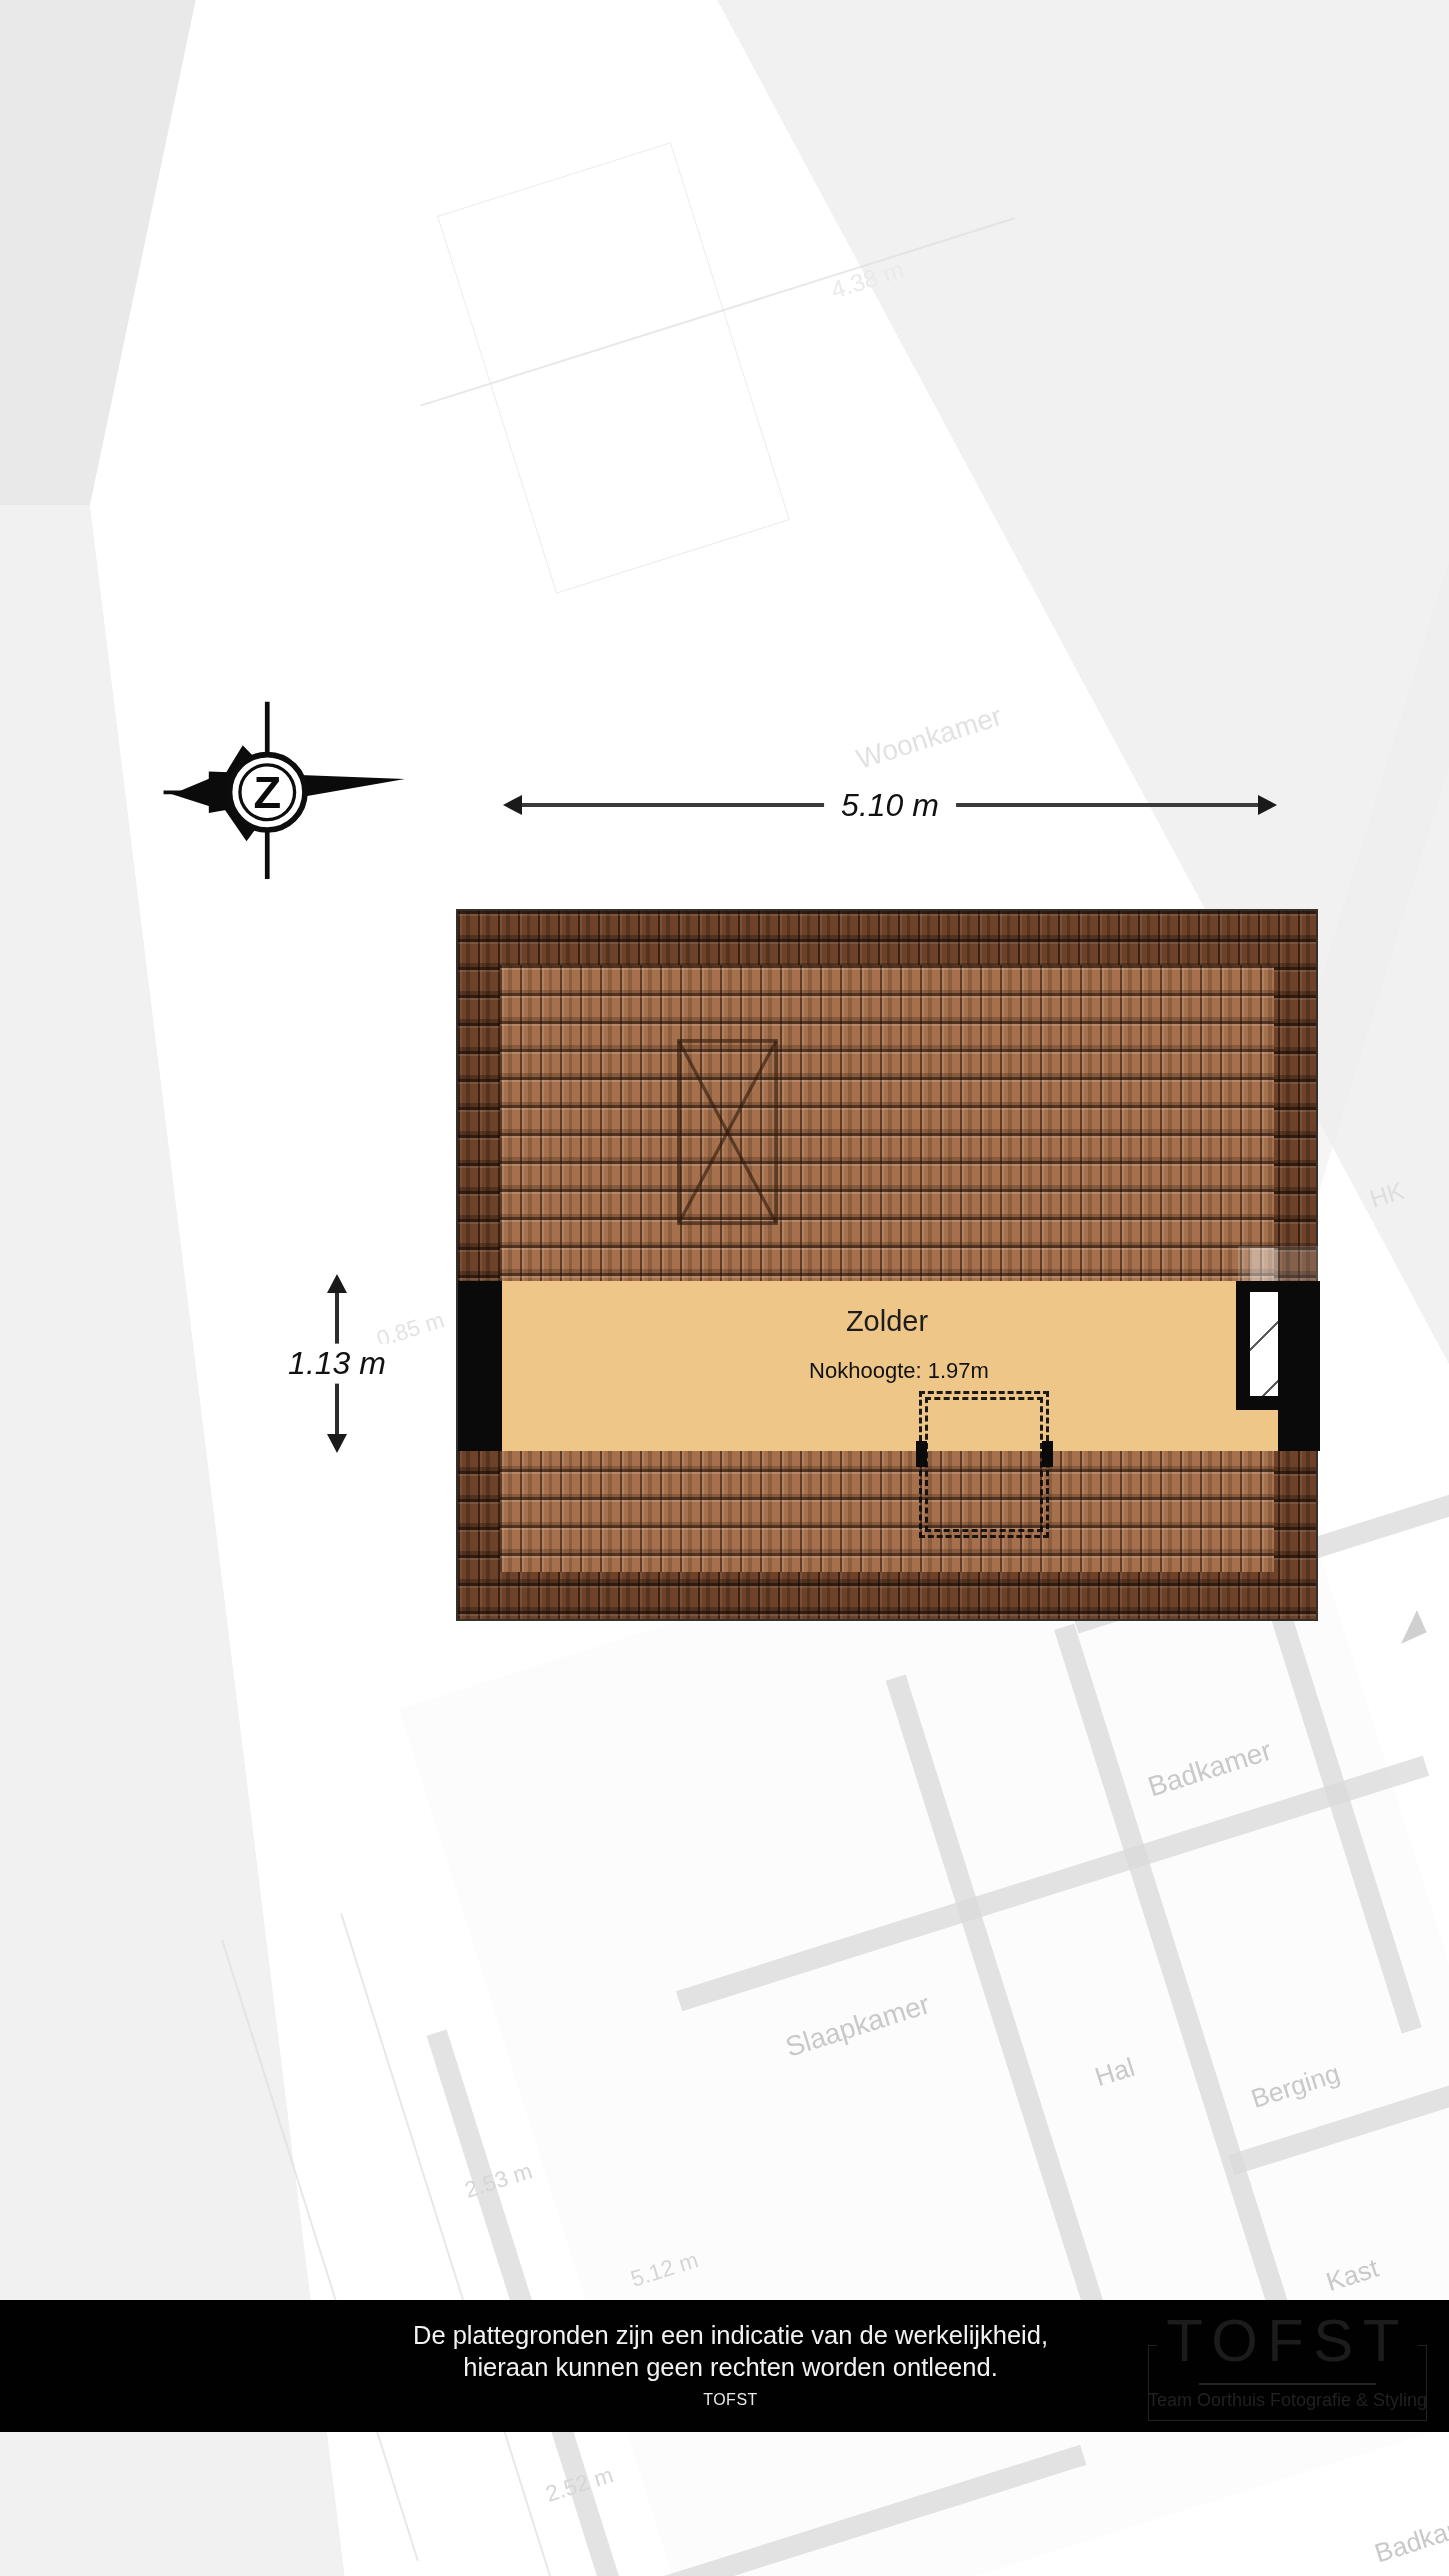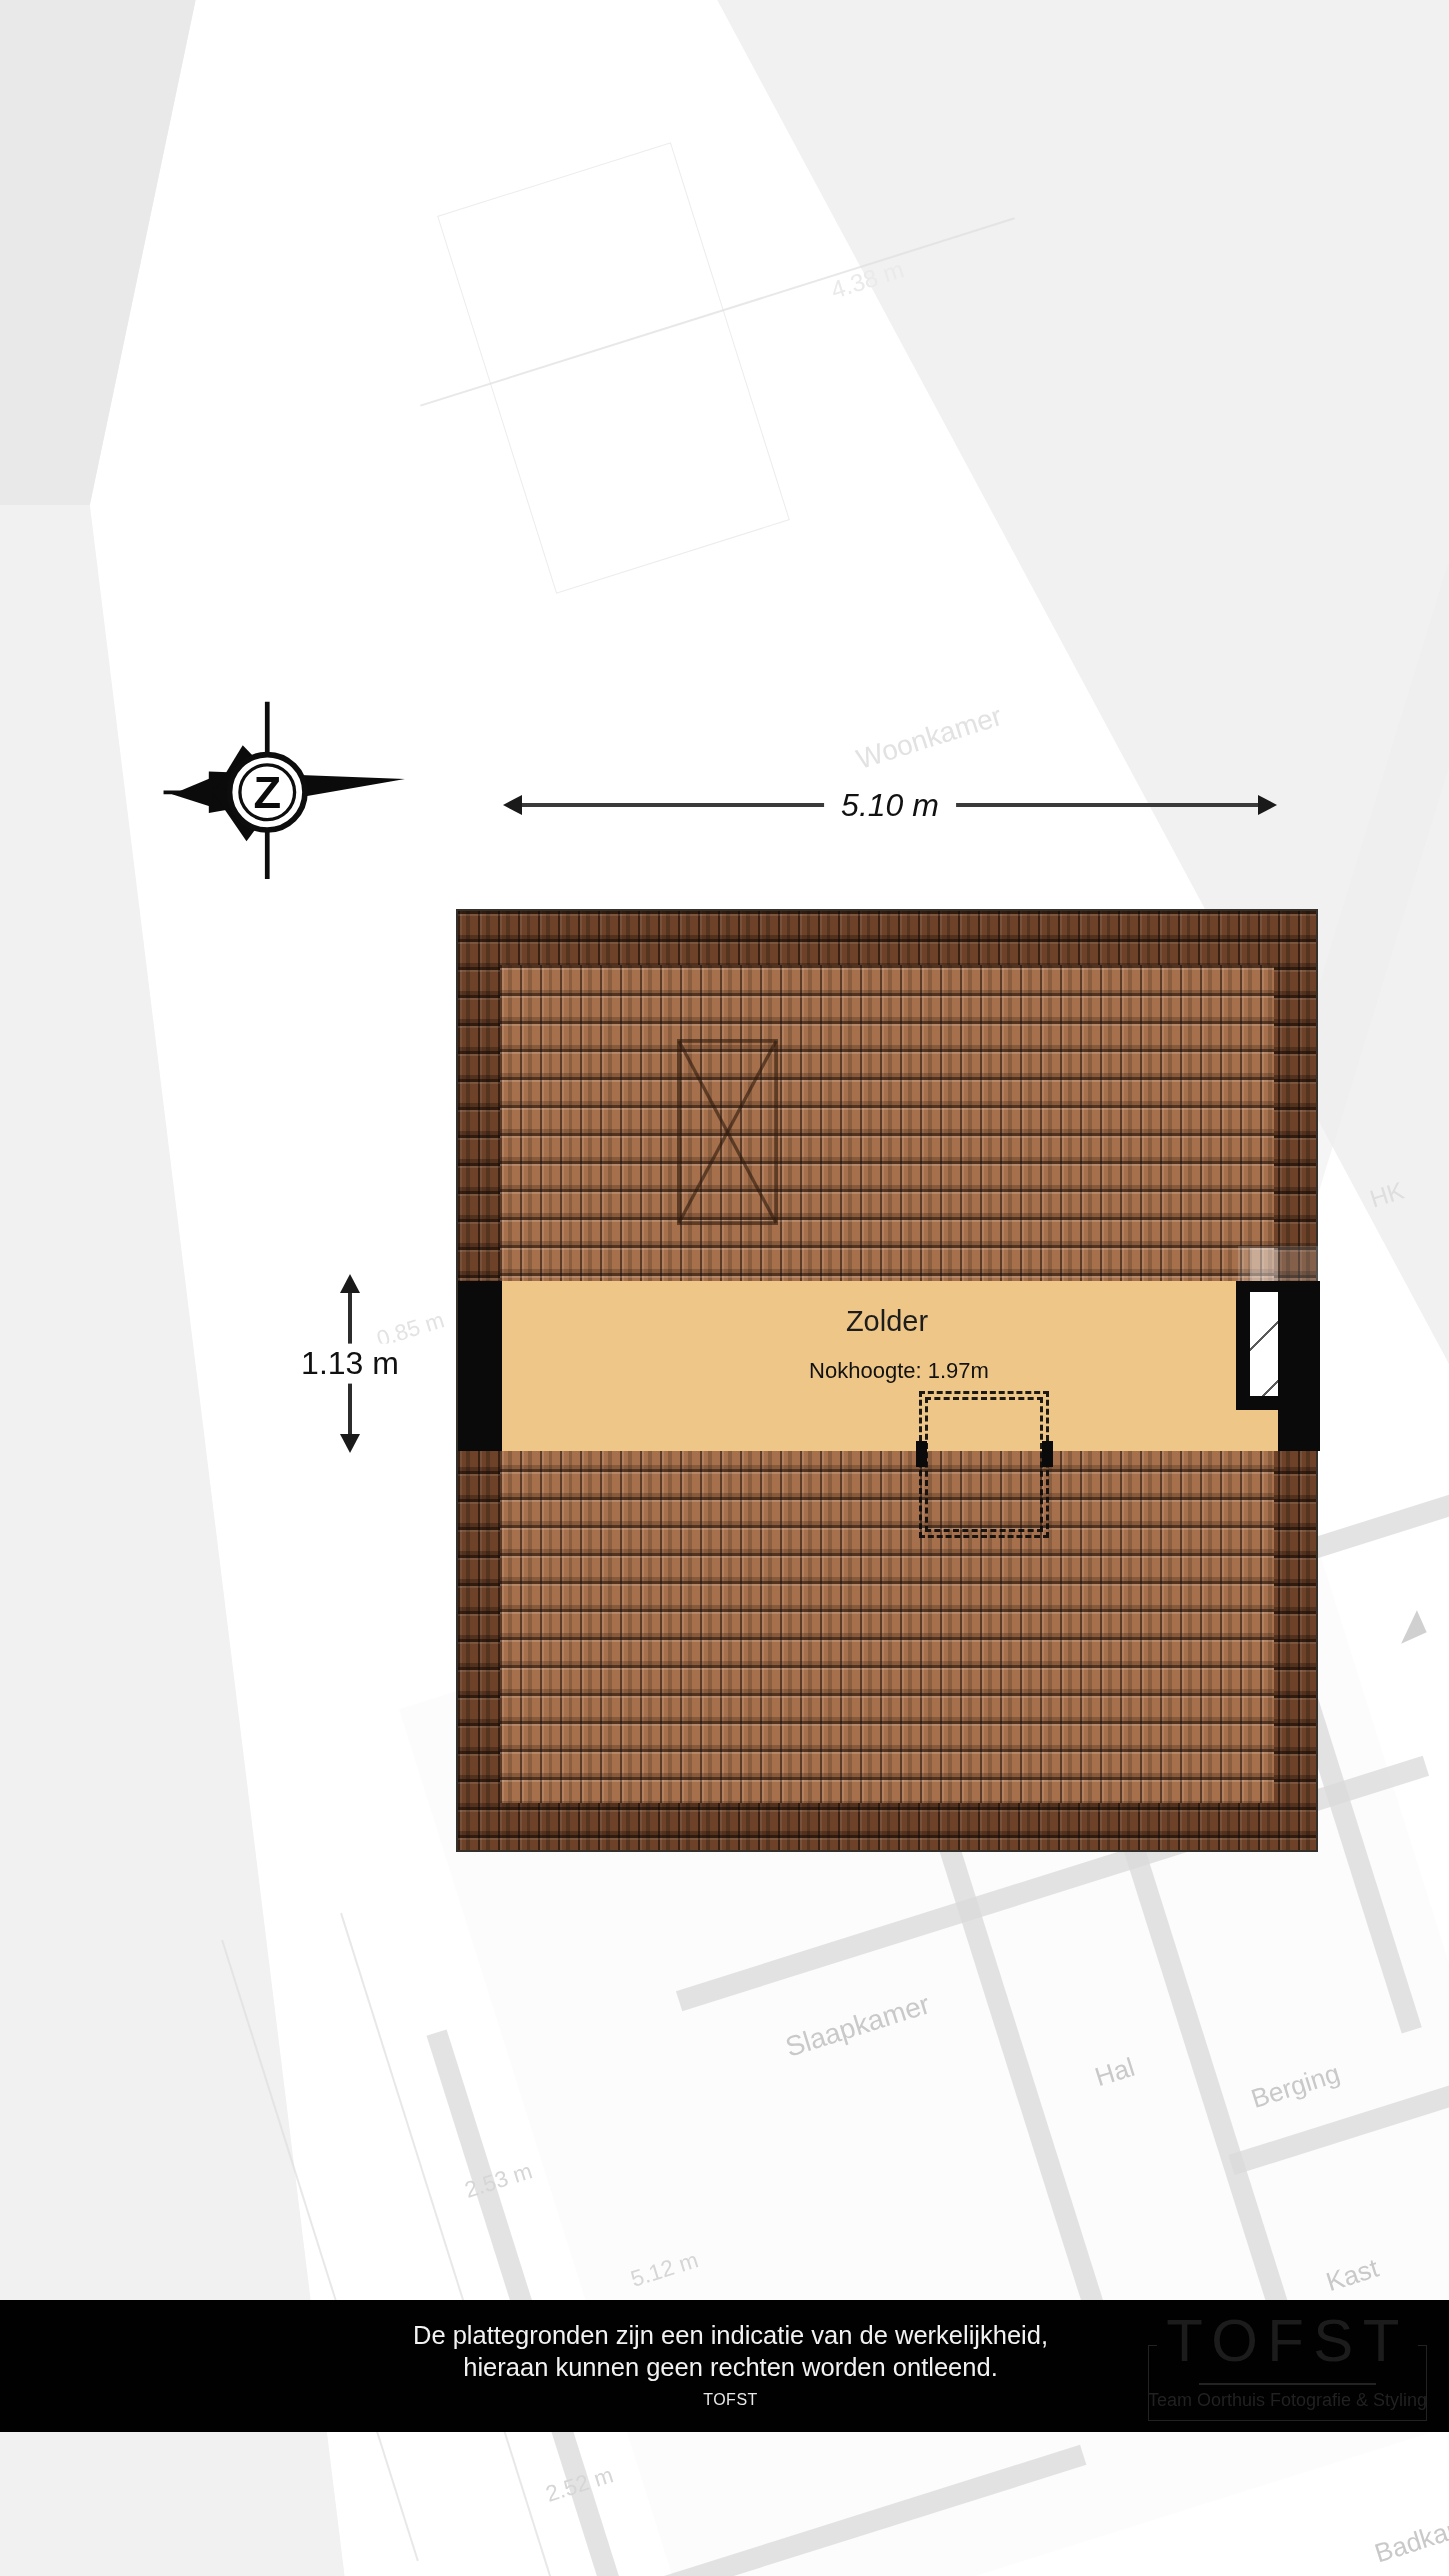--- a/index.html
+++ b/index.html
@@ -30,32 +30,32 @@
     transform:rotate(-24deg);opacity:.9;}
   
   #dim-w{position:absolute;left:503px;top:791px;width:774px;height:28px;}
   #dim-w .line{position:absolute;left:7.5px;right:7.5px;top:12.3px;height:3.8px;background:#3a3a3a;}
   #dim-w .head-l{position:absolute;left:0;top:3.8px;width:0;height:0;
     border-top:10.4px solid transparent;border-bottom:10.4px solid transparent;border-right:19px solid #1a1a1a;}
   #dim-w .head-r{position:absolute;right:0;top:3.8px;width:0;height:0;
     border-top:10.4px solid transparent;border-bottom:10.4px solid transparent;border-left:19px solid #1a1a1a;}
   #dim-w .lbl{position:absolute;left:50%;top:50%;transform:translate(-50%,-50%);
     background:#ffffff;padding:3.8px 17px;font-size:32px;color:#111;white-space:nowrap;font-style:italic;}
-  #dim-h{position:absolute;left:331px;top:1274px;width:38px;height:179px;}
+  #dim-h{position:absolute;left:318px;top:1274px;width:38px;height:179px;font-style:italic;}
   #dim-h .line{position:absolute;left:17px;top:7.5px;bottom:7.5px;width:3.8px;background:#2c2c2c;}
   #dim-h .head-u{position:absolute;left:8.5px;top:0;width:0;height:0;
     border-left:10.4px solid transparent;border-right:10.4px solid transparent;border-bottom:19px solid #1a1a1a;}
   #dim-h .head-d{position:absolute;left:8.5px;bottom:0;width:0;height:0;
     border-left:10.4px solid transparent;border-right:10.4px solid transparent;border-top:19px solid #1a1a1a;}
   #dim-h .lbl{position:absolute;left:50%;top:50%;transform:translate(-50%,-50%);
     background:#ffffff;padding:1.9px 9.4px;font-size:32px;color:#111;white-space:nowrap;}
   
   #compass{position:absolute;left:156px;top:694px;width:264px;height:189px;}
   
-  #plan{position:absolute;left:456px;top:909px;width:862px;height:943px;
+  #plan{position:absolute;left:456px;top:909px;width:862px;height:712px;
     border:2.8px solid #35302a;background:#7dd3fc;}
   .tiles{
     background-color:#a6704c;
     background-image:
       repeating-linear-gradient(180deg,
         rgba(28,13,5,0.62) 0 2.8px, rgba(255,255,255,0.16) 2.8px 4.7px,
         rgba(0,0,0,0) 4.7px 24.5px, rgba(28,13,5,0.22) 24.5px 28px),
       repeating-linear-gradient(90deg,
         rgba(32,16,7,0.55) 0 1.9px, rgba(255,255,255,0.12) 1.9px 3.8px,
         rgba(0,0,0,0) 3.8px 8.5px, rgba(0,0,0,0.16) 8.5px 12.3px, rgba(0,0,0,0) 12.3px 20px);

